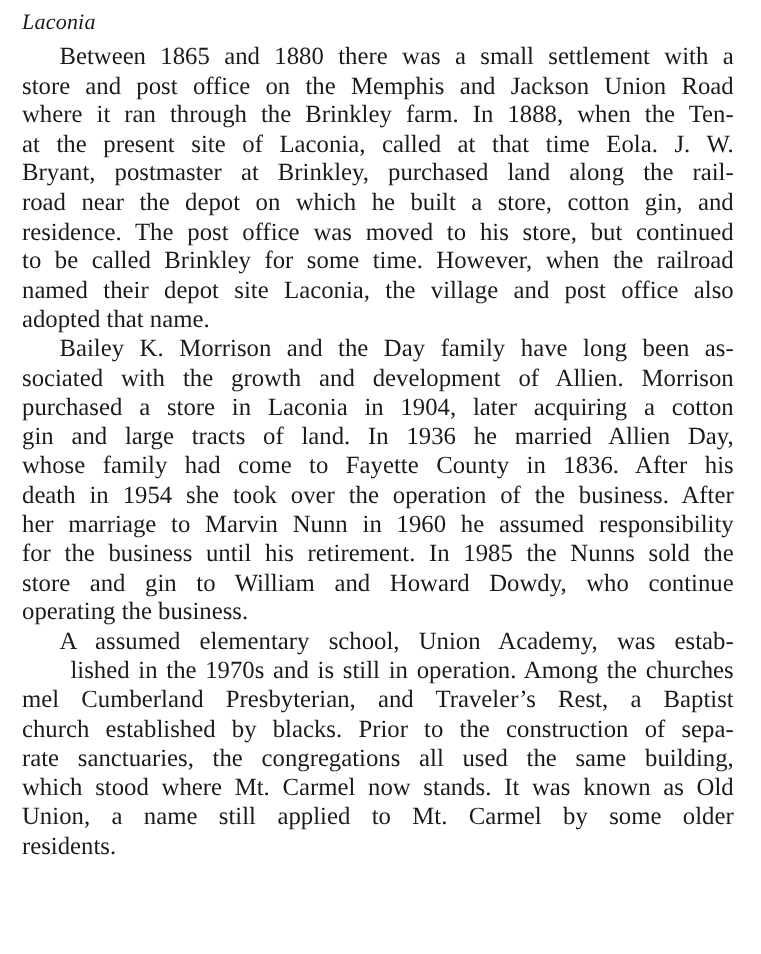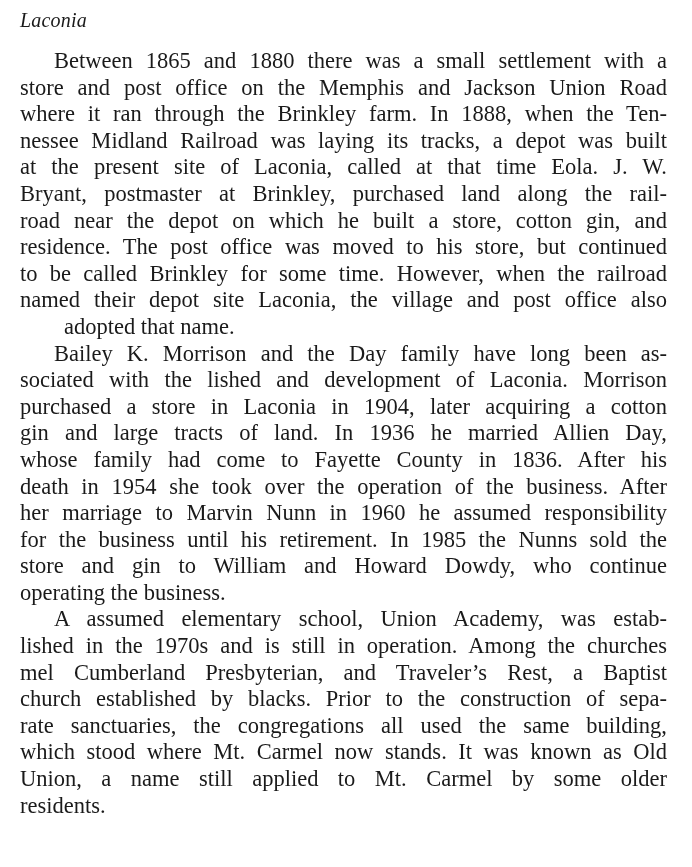--- a/index.html
+++ b/index.html
@@ -19,21 +19,21 @@
       position: absolute;
       left: 20px;
       top: 6px;
       width: 647px;
     }
     .title {
       font-style: italic;
       font-size: 20px;
       line-height: 28px;
       height: 28px;
-      margin-bottom: 14px;
+      margin-bottom: 4px;
       letter-spacing: 0.2px;
     }
     .line {
       font-size: 22.5px;
       line-height: 26.6px;
       height: 26.6px;
       white-space: nowrap;
       text-align: justify;
       text-align-last: justify;
       overflow: visible;
@@ -48,46 +48,45 @@
 </head>
 <body>
 
 <div class="page">
   <div class="title">Laconia</div>
 
   <div>
     <div class="line indent" style="white-space: normal;">Between 1865 and 1880 there was a small settlement with a</div>
     <div class="line" style="white-space: normal;">store and post office on the Memphis and Jackson Union Road</div>
     <div class="line" style="white-space: normal;">where it ran through the Brinkley farm. In 1888, when the Ten-</div>
-    <div class="line" style="white-space: normal;">nessee Midland Railroad was laying its tracks, a depot was built</div>
     <div class="line" style="white-space: normal;">at the present site of Laconia, called at that time Eola. J. W.</div>
     <div class="line" style="white-space: normal;">Bryant, postmaster at Brinkley, purchased land along the rail-</div>
     <div class="line" style="white-space: normal;">road near the depot on which he built a store, cotton gin, and</div>
     <div class="line" style="white-space: normal;">residence. The post office was moved to his store, but continued</div>
     <div class="line" style="white-space: normal;">to be called Brinkley for some time. However, when the railroad</div>
     <div class="line" style="white-space: normal;">named their depot site Laconia, the village and post office also</div>
-    <div class="line last" style="white-space: nowrap; margin-left: 44px;">adopted that name.</div>
+    <div class="line last" style="white-space: nowrap;">adopted that name.</div>
   </div>
 
   <div>
     <div class="line indent" style="white-space: normal;">Bailey K. Morrison and the Day family have long been as-</div>
-    <div class="line" style="white-space: normal;">sociated with the lished and development of Laconia. Morrison</div>
+    <div class="line" style="white-space: normal;">sociated with the growth and development of Allien. Morrison</div>
     <div class="line" style="white-space: normal;">purchased a store in Laconia in 1904, later acquiring a cotton</div>
     <div class="line" style="white-space: normal;">gin and large tracts of land. In 1936 he married Allien Day,</div>
     <div class="line" style="white-space: normal;">whose family had come to Fayette County in 1836. After his</div>
     <div class="line" style="white-space: normal;">death in 1954 she took over the operation of the business. After</div>
     <div class="line" style="white-space: normal;">her marriage to Marvin Nunn in 1960 he assumed responsibility</div>
     <div class="line" style="white-space: normal;">for the business until his retirement. In 1985 the Nunns sold the</div>
     <div class="line" style="white-space: normal;">store and gin to William and Howard Dowdy, who continue</div>
     <div class="line last" style="white-space: nowrap;">operating the business.</div>
   </div>
 
   <div>
     <div class="line indent" style="white-space: normal;">A assumed elementary school, Union Academy, was estab-</div>
-    <div class="line" style="white-space: normal;">lished in the 1970s and is still in operation. Among the churches</div>
+    <div class="line" style="white-space: normal; margin-left: 44px;">lished in the 1970s and is still in operation. Among the churches</div>
     <div class="line" style="white-space: normal;">mel Cumberland Presbyterian, and Traveler’s Rest, a Baptist</div>
     <div class="line" style="white-space: normal;">church established by blacks. Prior to the construction of sepa-</div>
     <div class="line" style="white-space: normal;">rate sanctuaries, the congregations all used the same building,</div>
     <div class="line" style="white-space: normal;">which stood where Mt. Carmel now stands. It was known as Old</div>
     <div class="line" style="white-space: normal; font-family: Liberation Serif, serif;">Union, a name still applied to Mt. Carmel by some older</div>
     <div class="line last" style="white-space: nowrap;">residents.</div>
   </div>
 </div>
 
 </body></html>

